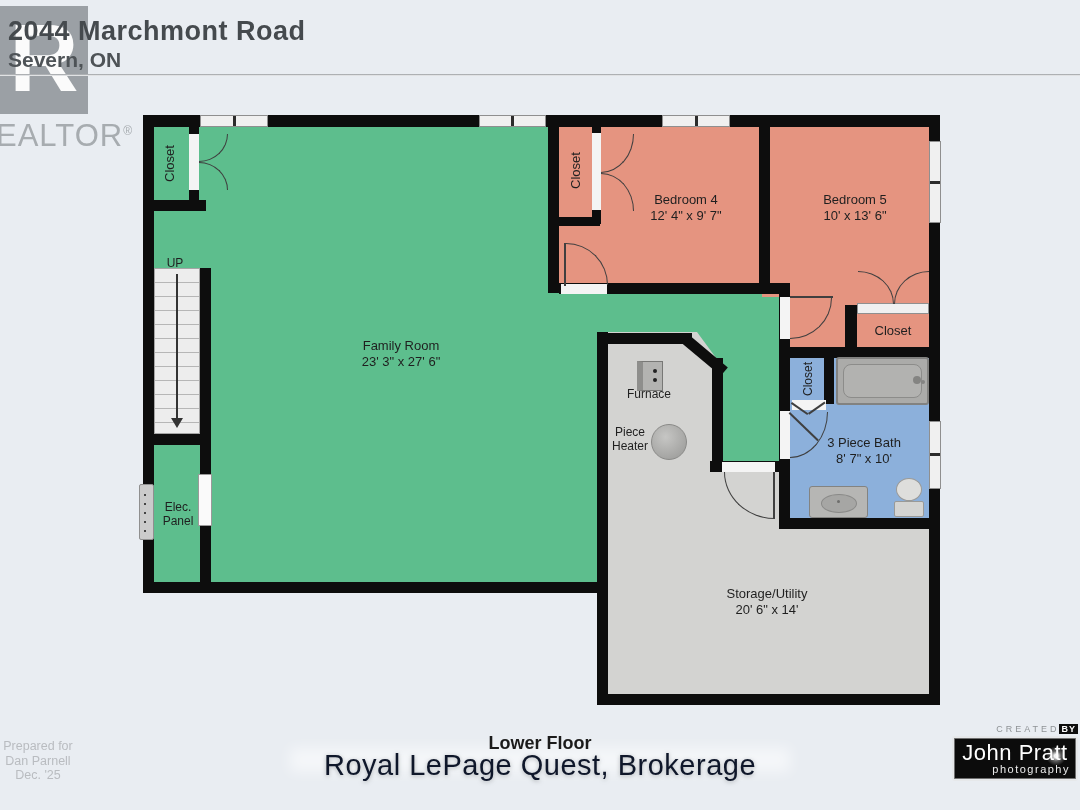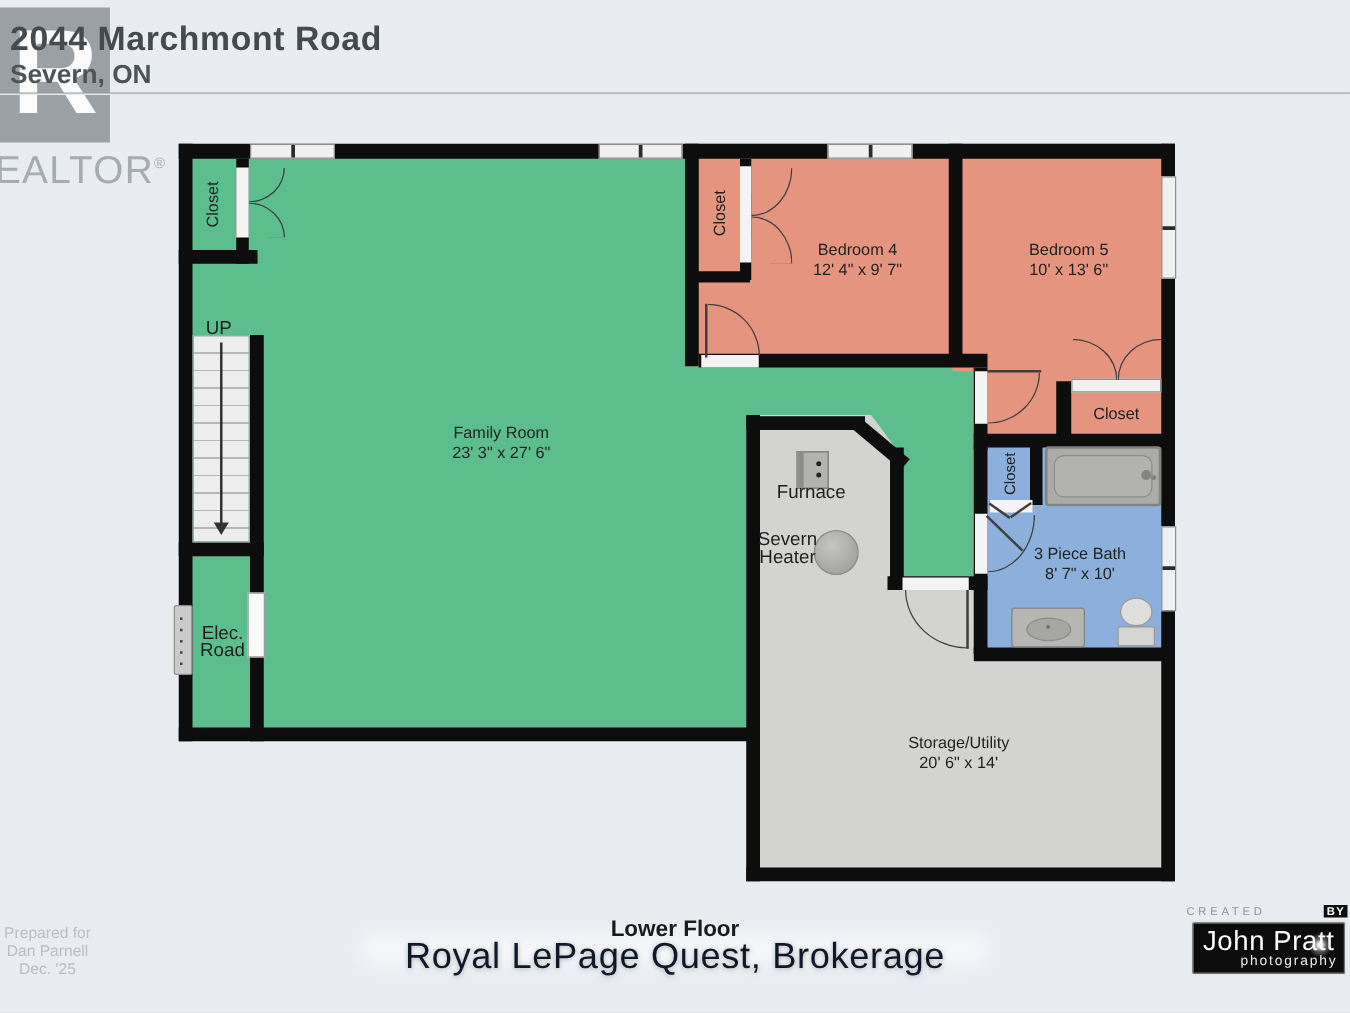--- a/index.html
+++ b/index.html
@@ -22,21 +22,21 @@
   .open{position:absolute;background:#f4f4f4;}
   .slide{position:absolute;background:#fafafa;border:1px solid #9a9a9a;box-sizing:border-box;}
   .arc{position:absolute;border:0 solid #3f3f3f;box-sizing:border-box;}
   .arc.tr{border-top-right-radius:100%;border-top-width:1.5px;border-right-width:1.5px;}
   .arc.br{border-bottom-right-radius:100%;border-bottom-width:1.5px;border-right-width:1.5px;}
   .arc.bl{border-bottom-left-radius:100%;border-bottom-width:1.5px;border-left-width:1.5px;}
   .arc.tl{border-top-left-radius:100%;border-top-width:1.5px;border-left-width:1.5px;}
   .leaf{position:absolute;background:#3f3f3f;}
   
   .lbl{position:absolute;color:#1f1f1f;font-size:13px;line-height:16px;text-align:center;white-space:nowrap;}
-  .lbl.small{font-size:15px;line-height:14px;}
+  .lbl.small{font-size:12px;line-height:14px;}
   .vlbl{position:absolute;color:#1f1f1f;font-size:13px;writing-mode:vertical-rl;transform:rotate(180deg);
         text-align:center;white-space:nowrap;}
   
   .stairs{position:absolute;left:154px;top:268px;width:46px;height:166px;box-sizing:border-box;
           background:repeating-linear-gradient(to bottom,#ededed 0 13px,#b6b6b6 13px 14px);
           border:1px solid #a5a5a5;}
   .shaft{position:absolute;left:176px;top:274px;width:2px;height:146px;background:#333;}
   .ahead{position:absolute;left:171px;top:418px;width:0;height:0;
          border-left:6px solid transparent;border-right:6px solid transparent;border-top:10px solid #333;}
   
@@ -70,21 +70,21 @@
   .wm-band{position:absolute;left:290px;top:748px;width:500px;height:24px;
            background:rgba(255,255,255,.55);filter:blur(7px);}
   .watermark{position:absolute;left:0;top:749px;width:1080px;text-align:center;font-size:29px;
              color:#0f172a;letter-spacing:.5px;text-shadow:0 1px 4px rgba(150,153,156,.75);}
   .floor-label{position:absolute;left:0;top:733px;width:1080px;text-align:center;font-size:18px;
                font-weight:bold;color:#1b1b1b;}
   .disclaimer{position:absolute;left:0;top:773px;width:1080px;text-align:center;font-size:9.5px;
               color:#c5c8cb;}
   .credit{position:absolute;left:952px;top:724px;width:128px;height:60px;}
   .credit-top{position:absolute;right:2px;top:0;font-size:9px;letter-spacing:3px;color:#8f9396;}
-  .credit-by{background:#0d0d0d;color:#fff;font-weight:bold;padding:0 2px;letter-spacing:1px;margin-left:47px;}
+  .credit-by{background:#0d0d0d;color:#fff;font-weight:bold;padding:0 2px;letter-spacing:1px;}
   .credit-box{position:absolute;left:0;top:12px;width:126px;height:45px;background:#0c0c0c;
               border:2px solid #e6e8ea;border-radius:3px;box-shadow:inset 0 0 0 1px #6f6f6f;
               box-sizing:border-box;overflow:hidden;}
   .credit-name{position:absolute;left:0;top:2px;width:100%;text-align:center;font-size:22px;
                color:#fff;letter-spacing:.5px;}
   .credit-sub{position:absolute;right:6px;top:25px;font-size:11px;color:#ededed;letter-spacing:1.5px;}
   .sparkle{position:absolute;left:92px;top:8px;width:20px;height:20px;border-radius:50%;
            background:radial-gradient(circle,rgba(255,255,255,.95) 0 12%,rgba(255,255,255,.35) 35%,rgba(255,255,255,0) 70%);}
 </style>
 </head>
@@ -189,21 +189,21 @@
     <div class="basin"></div>
     <div class="dot" style="left:27px;top:13px;"></div>
   </div>
   <div class="toilet-bowl"></div>
   <div class="toilet-tank"></div>
 
   <div class="vlbl" style="left:162px;top:135px;height:58px;">Closet</div>
   <div class="lbl small" style="left:160px;top:256px;width:30px;">UP</div>
   <div class="lbl small" style="left:156px;top:500px;width:44px;text-align:center;">
     <span>Elec.</span><br>
-    <span>Road</span>
+    <span>Panel</span>
   </div>
   <div class="lbl" style="left:301px;top:338px;width:200px;text-align:center;">
     <span>Family Room</span><br>
     <span>23' 3" x 27' 6"</span>
   </div>
   <div class="vlbl" style="left:568px;top:142px;height:58px;">Closet</div>
   <div class="lbl" style="left:586px;top:192px;width:200px;">
     <span>Bedroom 4</span><br>
     <span>12' 4" x 9' 7"</span>
   </div>
@@ -212,21 +212,21 @@
     <span>10' x 13' 6"</span>
   </div>
   <div class="lbl" style="left:843px;top:323px;width:100px;">Closet</div>
   <div class="vlbl" style="left:801px;top:356px;height:46px;font-size:12px;">Closet</div>
   <div class="lbl" style="left:764px;top:435px;width:200px;">
     <span>3 Piece Bath</span><br>
     <span>8' 7" x 10'</span>
   </div>
   <div class="lbl small" style="left:614px;top:387px;width:70px;">Furnace</div>
   <div class="lbl small" style="left:600px;top:425px;width:60px;">
-    <span>Severn</span><br>
+    <span>Piece</span><br>
     <span>Heater</span>
   </div>
   <div class="lbl" style="left:667px;top:586px;width:200px;">
     <span>Storage/Utility</span><br>
     <span>20' 6" x 14'</span>
   </div>
 
   <div class="prepared">
     <span>Prepared for</span><br>
     <span>Dan Parnell</span><br>

